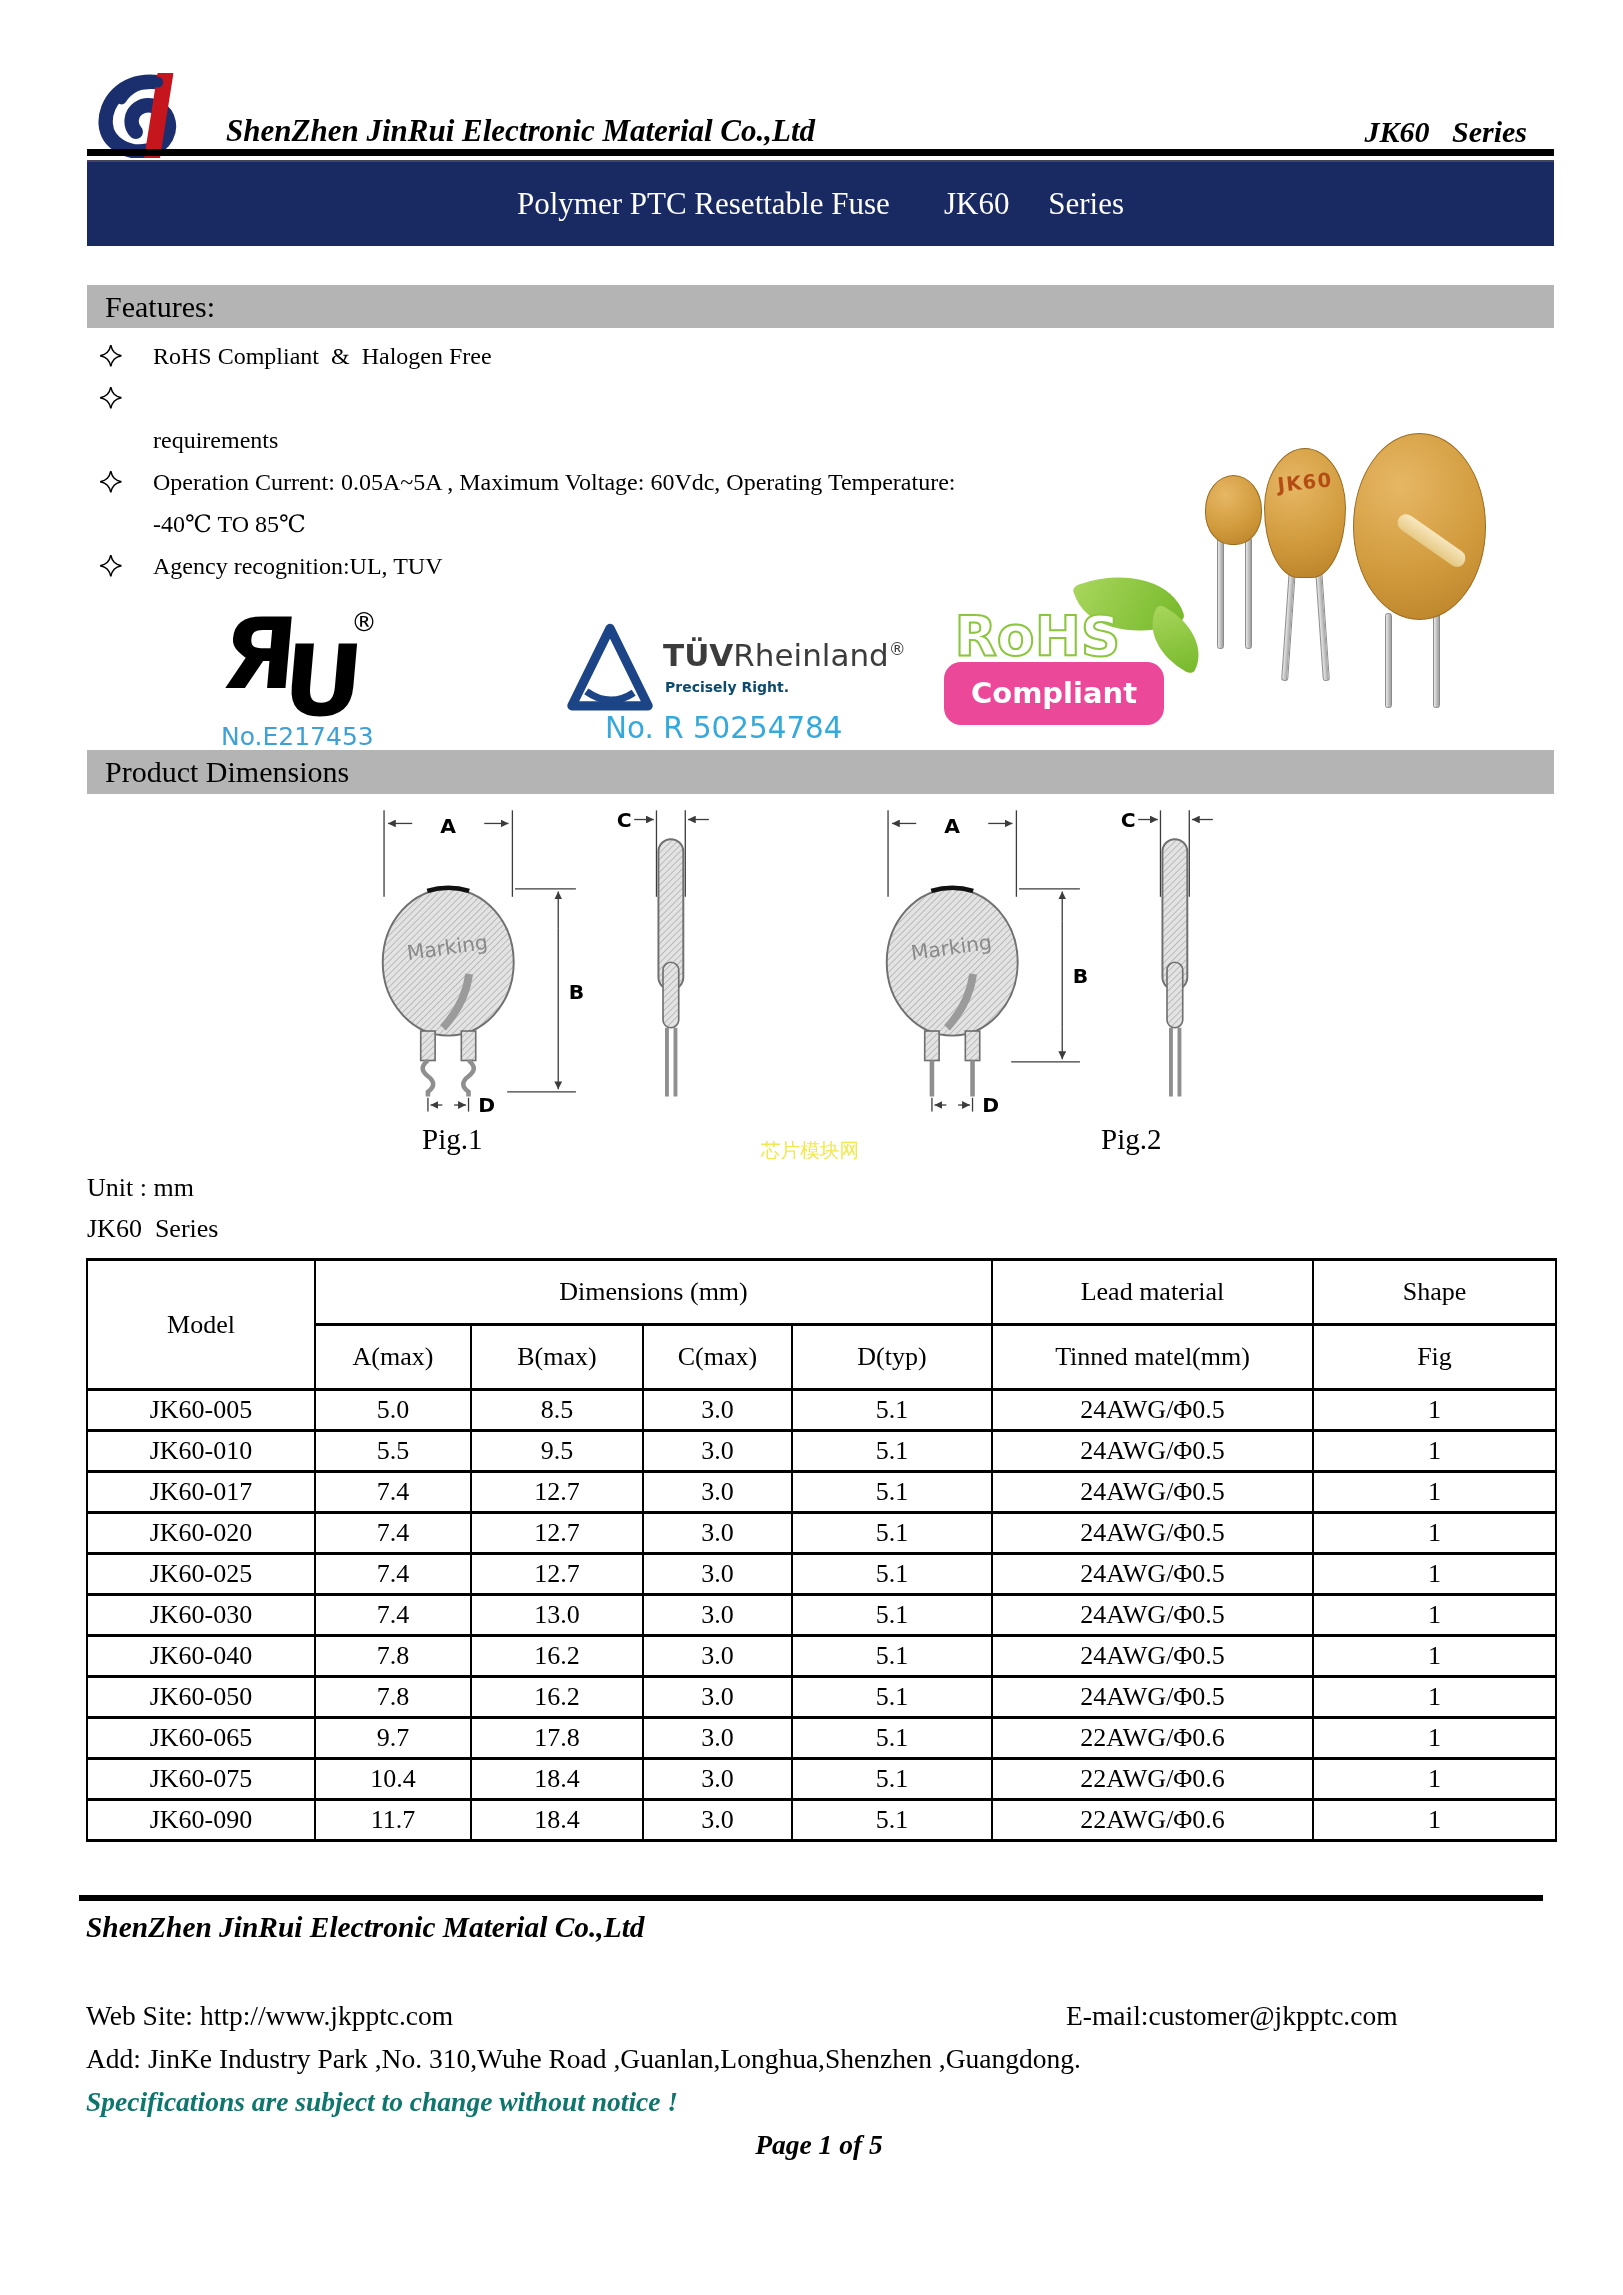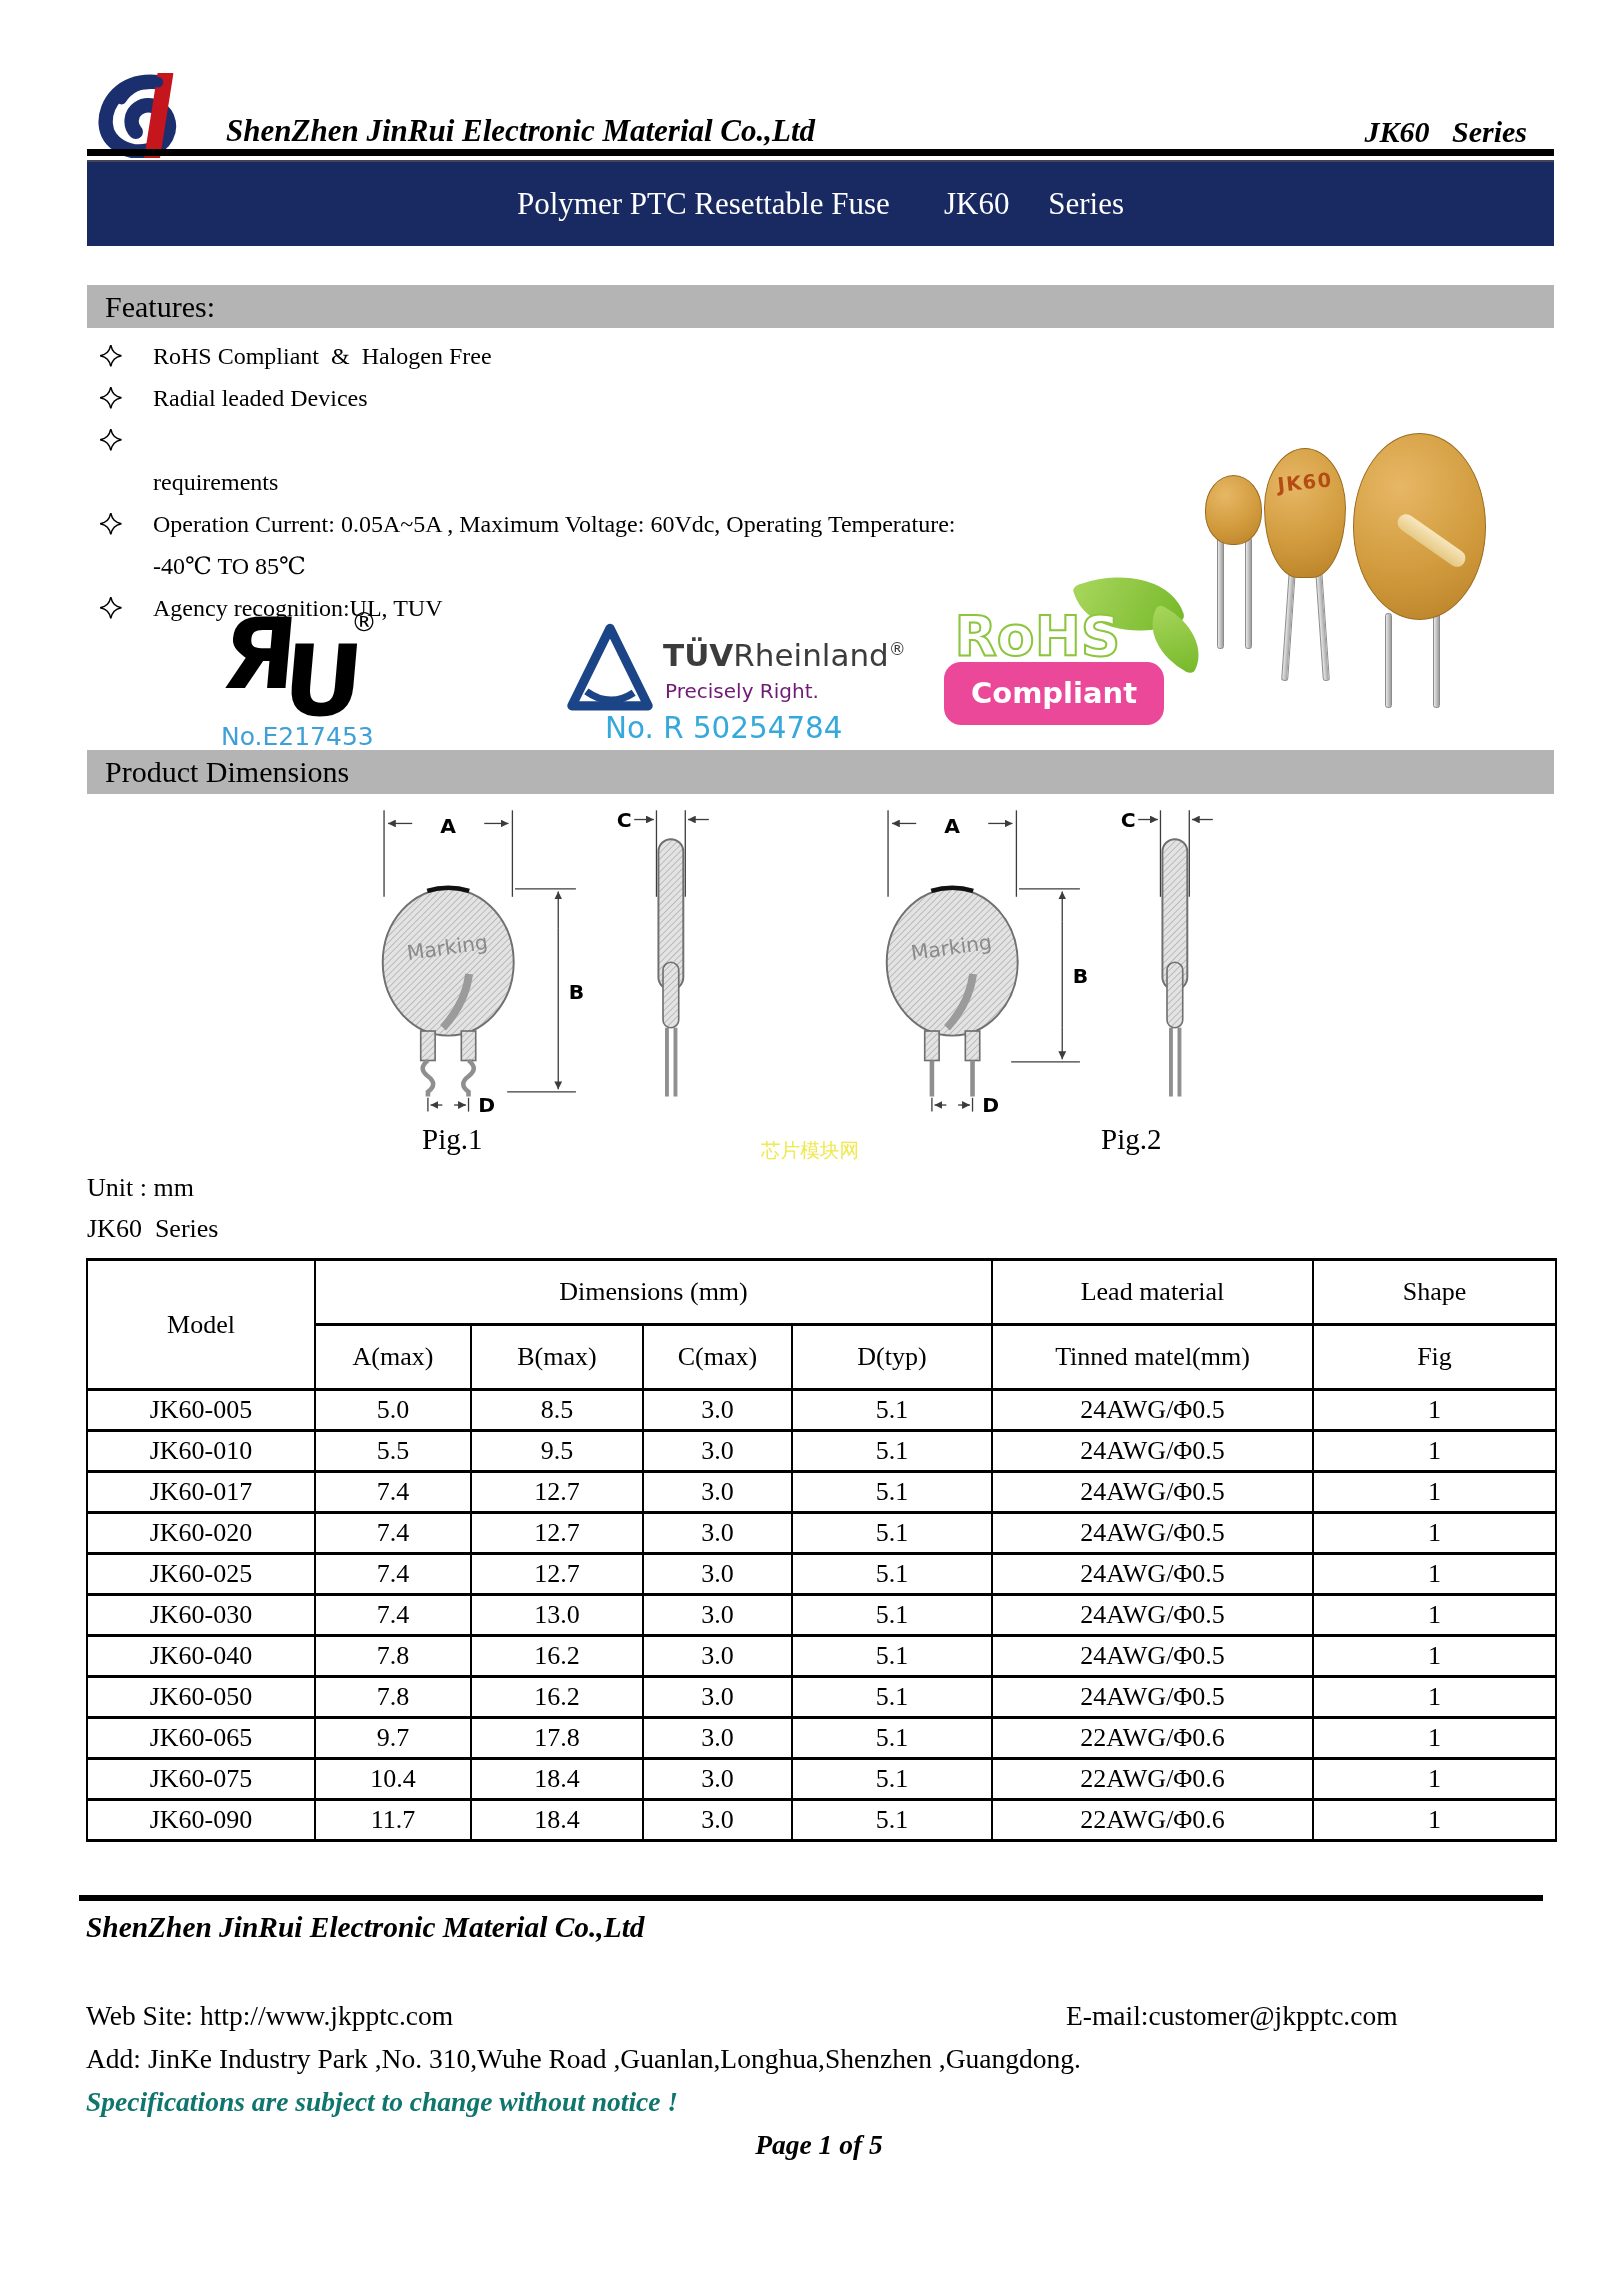--- a/index.html
+++ b/index.html
@@ -40,21 +40,21 @@
   .ul-letters{font-family:"DejaVu Sans","Liberation Sans",sans-serif;font-weight:bold;color:#000;transform:skewX(-5deg);}
   .ul-letters .l1{display:inline-block;font-size:98px;transform:translateY(-10.5px);}
   .ul-letters .l2{display:inline-block;font-size:98px;transform:translateY(17px);margin-left:-11.8px;}
   .ul-reg{position:absolute;left:130px;top:0px;font-size:26px;font-family:"DejaVu Sans",sans-serif;}
   .ul-no{position:absolute;left:0px;top:115px;color:#3fa0d8;font-size:25px;font-family:"DejaVu Sans","Liberation Sans",sans-serif;}
   .tuv-block{position:absolute;left:564px;top:623px;width:327px;height:131px;font-family:"DejaVu Sans","Liberation Sans",sans-serif;}
   .tuv-tri{position:absolute;left:0;top:0;}
   .tuv-brand{position:absolute;left:99px;top:14.4px;font-size:31px;color:#3c3c3c;}
   .tuv-brand b{font-weight:bold;}
   .tuv-reg{font-size:17px;vertical-align:super;}
-  .tuv-tagline{position:absolute;left:101px;top:56px;font-size:20px;color:#701a75;}
+  .tuv-tagline{position:absolute;left:101px;top:56px;font-size:14px;color:#0c4a6e;font-weight:bold;}
   .tuv-no{position:absolute;left:41px;top:88px;font-size:29.4px;color:#35a8dc;}
   .rohs-block{position:absolute;left:944px;top:599px;width:255px;height:131px;font-family:"DejaVu Sans","Liberation Sans",sans-serif;}
   .rohs-box{position:absolute;left:0;top:63px;width:220px;height:63px;background:#ec4899;border-radius:17px;}
   .rohs-compliant{width:100%;text-align:center;color:#fff;font-weight:bold;font-size:29px;line-height:63px;}
   .rohs-title{position:absolute;left:10.5px;top:5.2px;font-size:55px;font-weight:bold;color:#fff;
     -webkit-text-stroke:2px #8cc63e;text-shadow:0 0 1.3px #8cc63e;}
   .leaf{position:absolute;background:linear-gradient(135deg,#a8d65c,#76b82a);}
   .leaf1{left:136px;top:-29px;width:98px;height:68px;border-radius:8% 95% 12% 95%;transform:rotate(-18deg);}
   .leaf2{left:200px;top:17px;width:63px;height:47px;border-radius:10% 95% 12% 95%;transform:rotate(28deg);}
   
@@ -111,28 +111,20 @@
 
   <div class="secbar" id="features-bar">Features:</div>
   <div class="features-list" id="features-list">
       <div class="feature-row">
         <span class="bullet">
           <svg viewBox="0 0 40 40" width="23.6" height="27.5">
             <path d="M20 2 C22.5 13 27 17.5 38 20 C27 22.5 22.5 27 20 38 C17.5 27 13 22.5 2 20 C13 17.5 17.5 13 20 2 Z" fill="none" stroke="#000" stroke-width="2.6"></path>
           </svg>
         </span>
         <span class="feature-text">RoHS Compliant  &amp;  Halogen Free</span>
-      </div>
-      <div class="feature-row">
-        <span class="bullet">
-          <svg viewBox="0 0 40 40" width="23.6" height="27.5">
-            <path d="M20 2 C22.5 13 27 17.5 38 20 C27 22.5 22.5 27 20 38 C17.5 27 13 22.5 2 20 C13 17.5 17.5 13 20 2 Z" fill="none" stroke="#000" stroke-width="2.6"></path>
-          </svg>
-        </span>
-        <span class="feature-text">Radial leaded Devices</span>
       </div>
       <div class="feature-row">
         <span class="bullet">
           <svg viewBox="0 0 40 40" width="23.6" height="27.5">
             <path d="M20 2 C22.5 13 27 17.5 38 20 C27 22.5 22.5 27 20 38 C17.5 27 13 22.5 2 20 C13 17.5 17.5 13 20 2 Z" fill="none" stroke="#000" stroke-width="2.6"></path>
           </svg>
         </span>
       </div>
       <div class="feature-row">
         <span class="bullet"></span>

